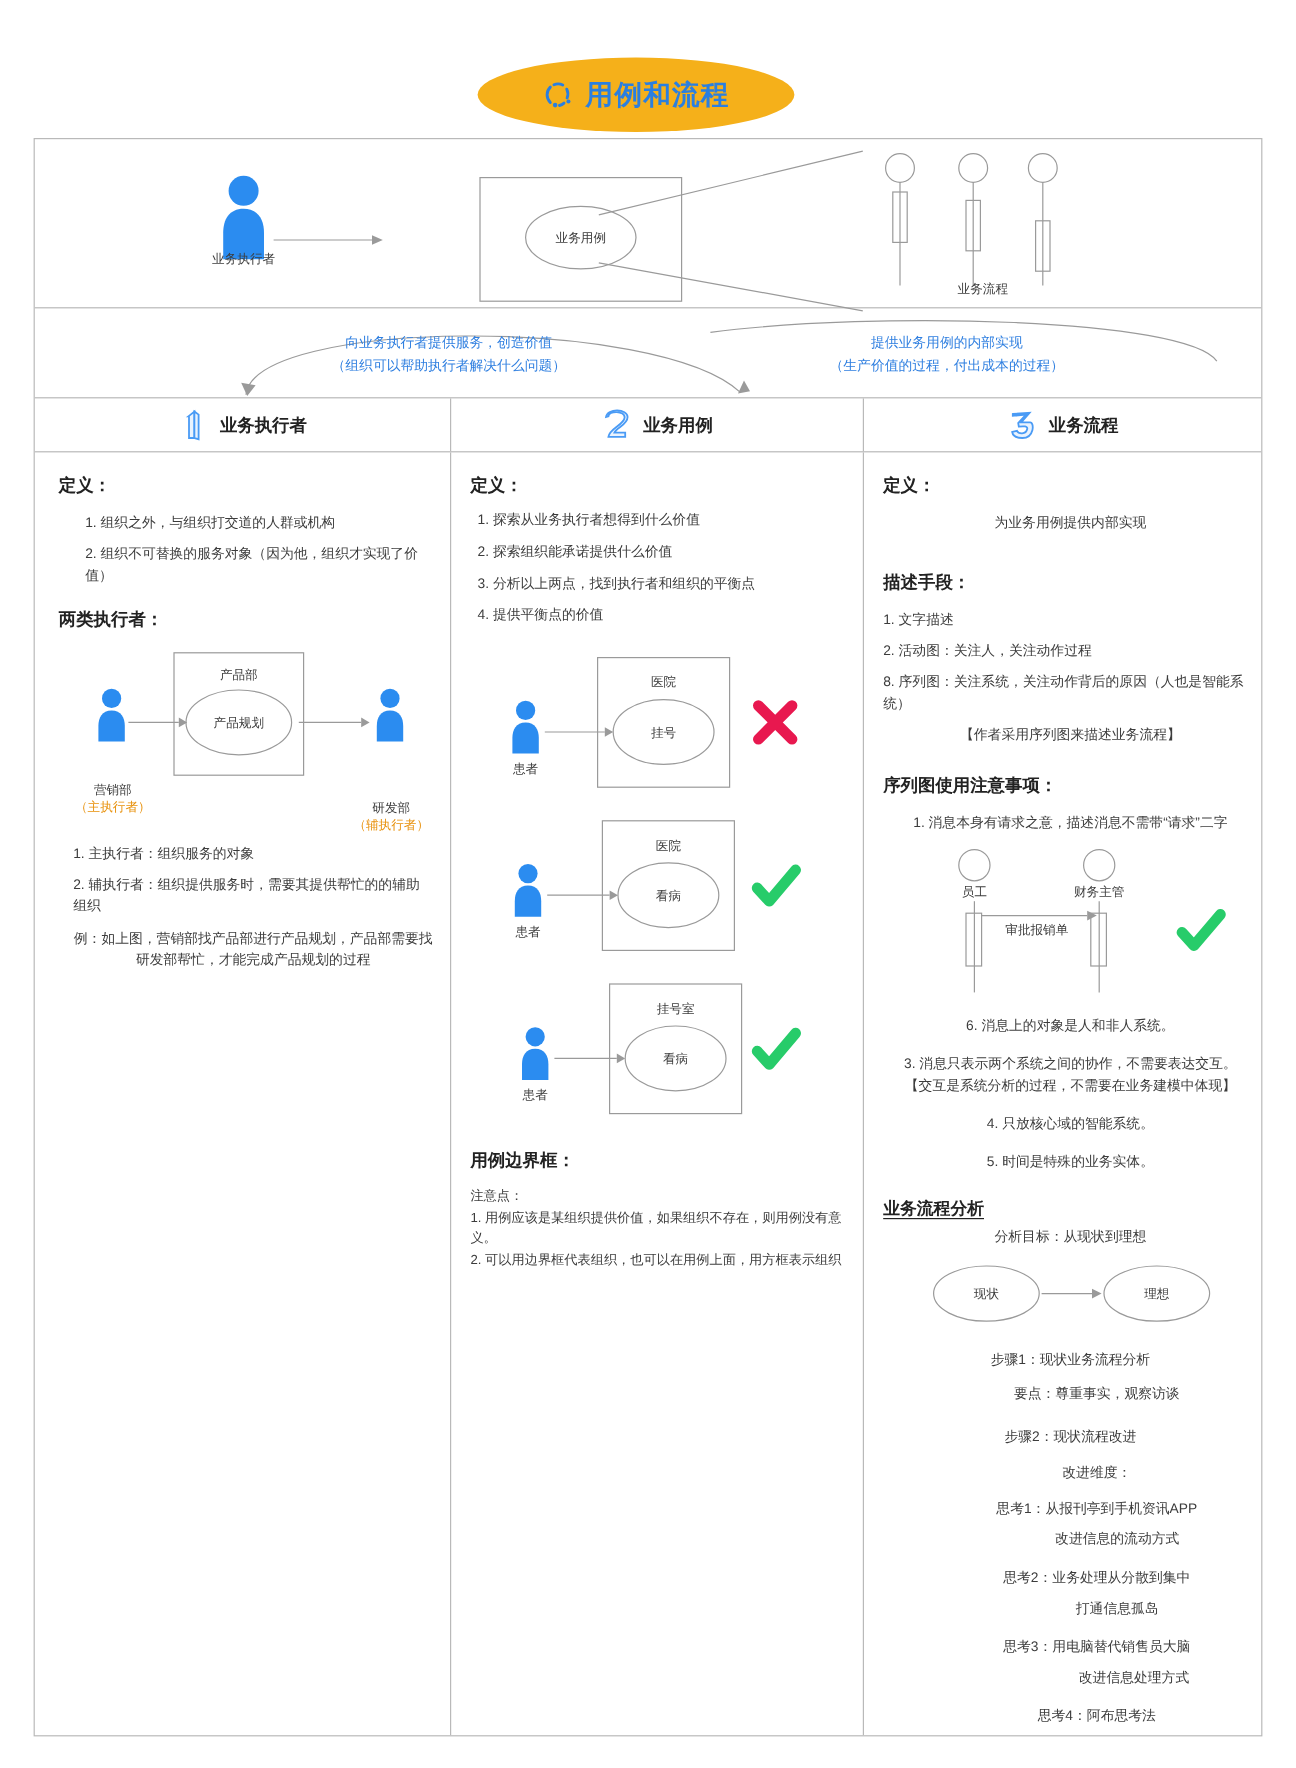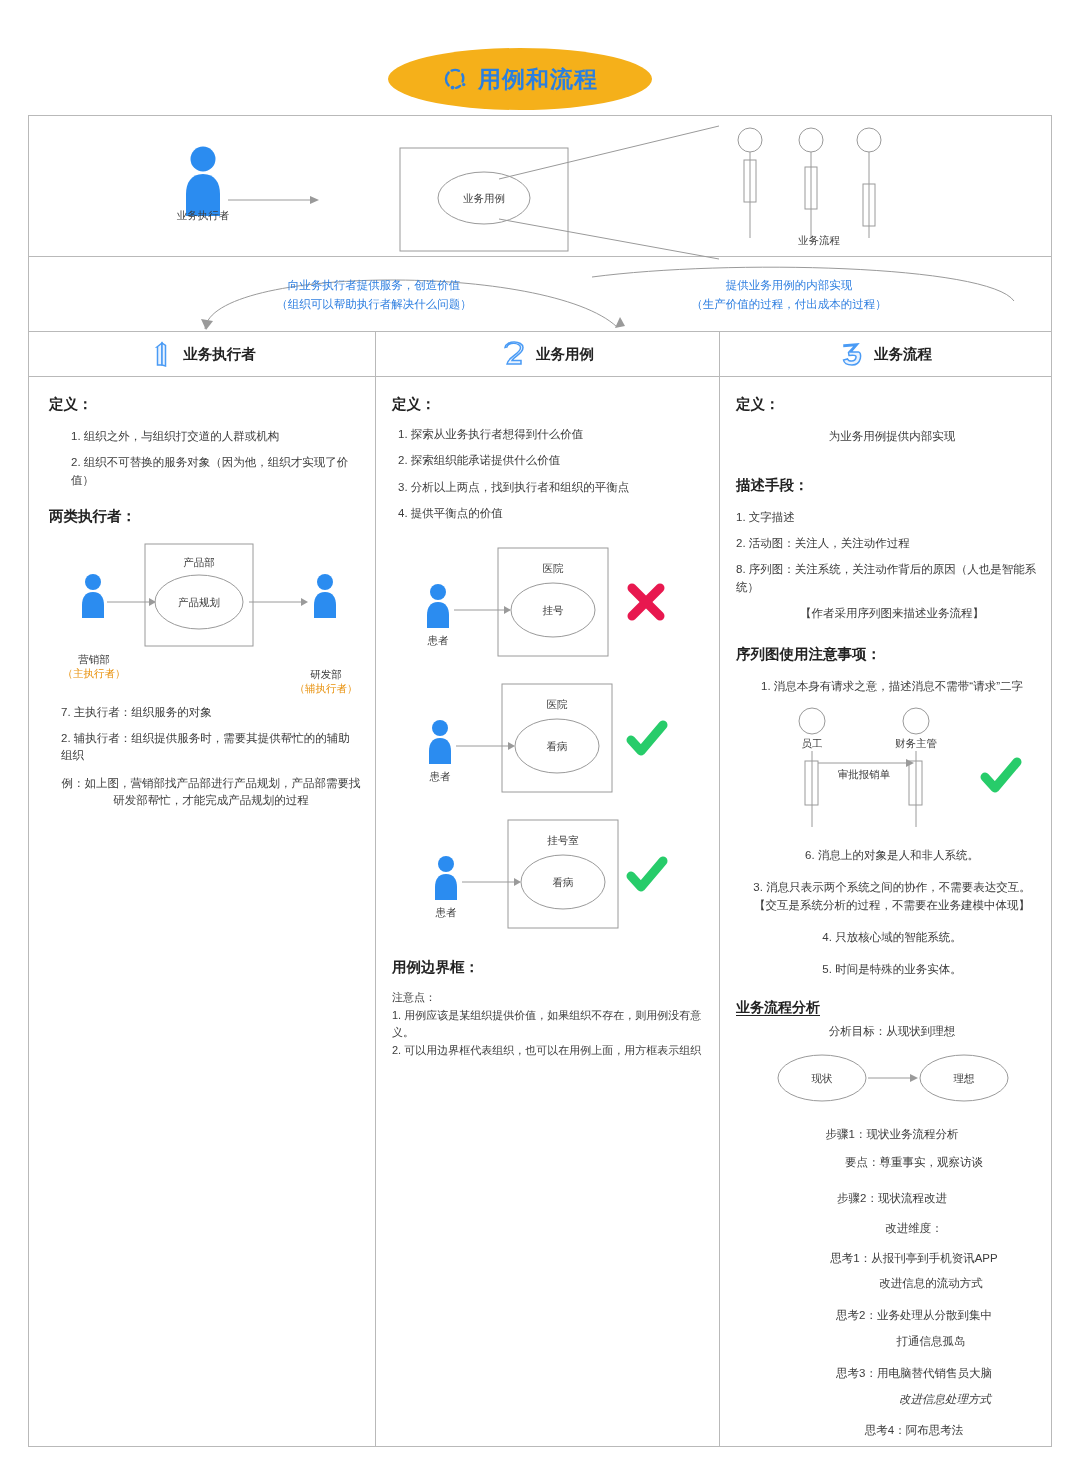--- a/index.html
+++ b/index.html
@@ -5,21 +5,21 @@
   html,body{margin:0;padding:0;background:#ffffff;}
   body{
     width:1080px;height:1473px;
     font-family:"Liberation Sans","DejaVu Sans",sans-serif;
     color:#333333;
     -webkit-font-smoothing:antialiased;
   }
   .page{position:relative;width:1080px;height:1473px;overflow:hidden;}
 
   
-  .title-wrap{position:absolute;left:2px;top:20px;width:948px;height:78px;}
+  .title-wrap{position:absolute;left:12px;top:20px;width:948px;height:78px;}
   .title-ellipse{
     position:absolute;left:386px;top:28px;width:264px;height:62px;
     background:#F5B01A;border-radius:50%/50%;
   }
   .title-inner{
     position:absolute;left:386px;top:28px;width:264px;height:62px;
     display:flex;align-items:center;justify-content:center;gap:10px;
   }
   .title-text{
     font-size:23px;font-weight:bold;color:#2a7fe0;letter-spacing:1px;
@@ -218,21 +218,21 @@
                 <div class="orange">（主执行者）</div>
               </div>
               <div class="figcap abs" style="left:238px;top:15px;width:78px;">
                 <div>研发部</div>
                 <div class="orange">（辅执行者）</div>
               </div>
             </div>
           </div>
 
           <ul class="ol" style="margin-top:20px;margin-left:12px;">
-            <li>7. 主执行者：组织服务的对象</li>
+            <li>1. 主执行者：组织服务的对象</li>
             <li>2. 辅执行者：组织提供服务时，需要其提供帮忙的的辅助组织</li>
           </ul>
           <div class="tx" style="margin-top:10px;margin-left:12px;">例：如上图，营销部找产品部进行产品规划，产品部需要找研发部帮忙，才能完成产品规划的过程</div>
         </div>
       </div>
 
       <div class="col c2">
         <div class="pad2">
           <div class="h-bold">定义：</div>
           <ul class="ol" style="margin-top:12px;margin-left:6px;">
@@ -369,21 +369,21 @@
           <div class="tx" style="margin-top:18px;">步骤2：现状流程改进</div>
           <div class="tx" style="margin-top:12px;margin-left:44px;">改进维度：</div>
 
           <div class="tx" style="margin-top:12px;margin-left:44px;">思考1：从报刊亭到手机资讯APP</div>
           <div class="tx" style="margin-top:8px;margin-left:78px;">改进信息的流动方式</div>
 
           <div class="tx" style="margin-top:14px;margin-left:44px;">思考2：业务处理从分散到集中</div>
           <div class="tx" style="margin-top:8px;margin-left:78px;">打通信息孤岛</div>
 
           <div class="tx" style="margin-top:14px;margin-left:44px;">思考3：用电脑替代销售员大脑</div>
-          <div class="tx" style="margin-top:8px;margin-left:106px;font-style:italic;">改进信息处理方式</div>
+          <div class="tx" style="margin-top:8px;margin-left:106px;">改进信息处理方式</div>
 
           <div class="tx" style="margin-top:14px;margin-left:44px;">思考4：阿布思考法</div>
 
         </div>
       </div>
 
     </div>
   </div>
 </div>
 

